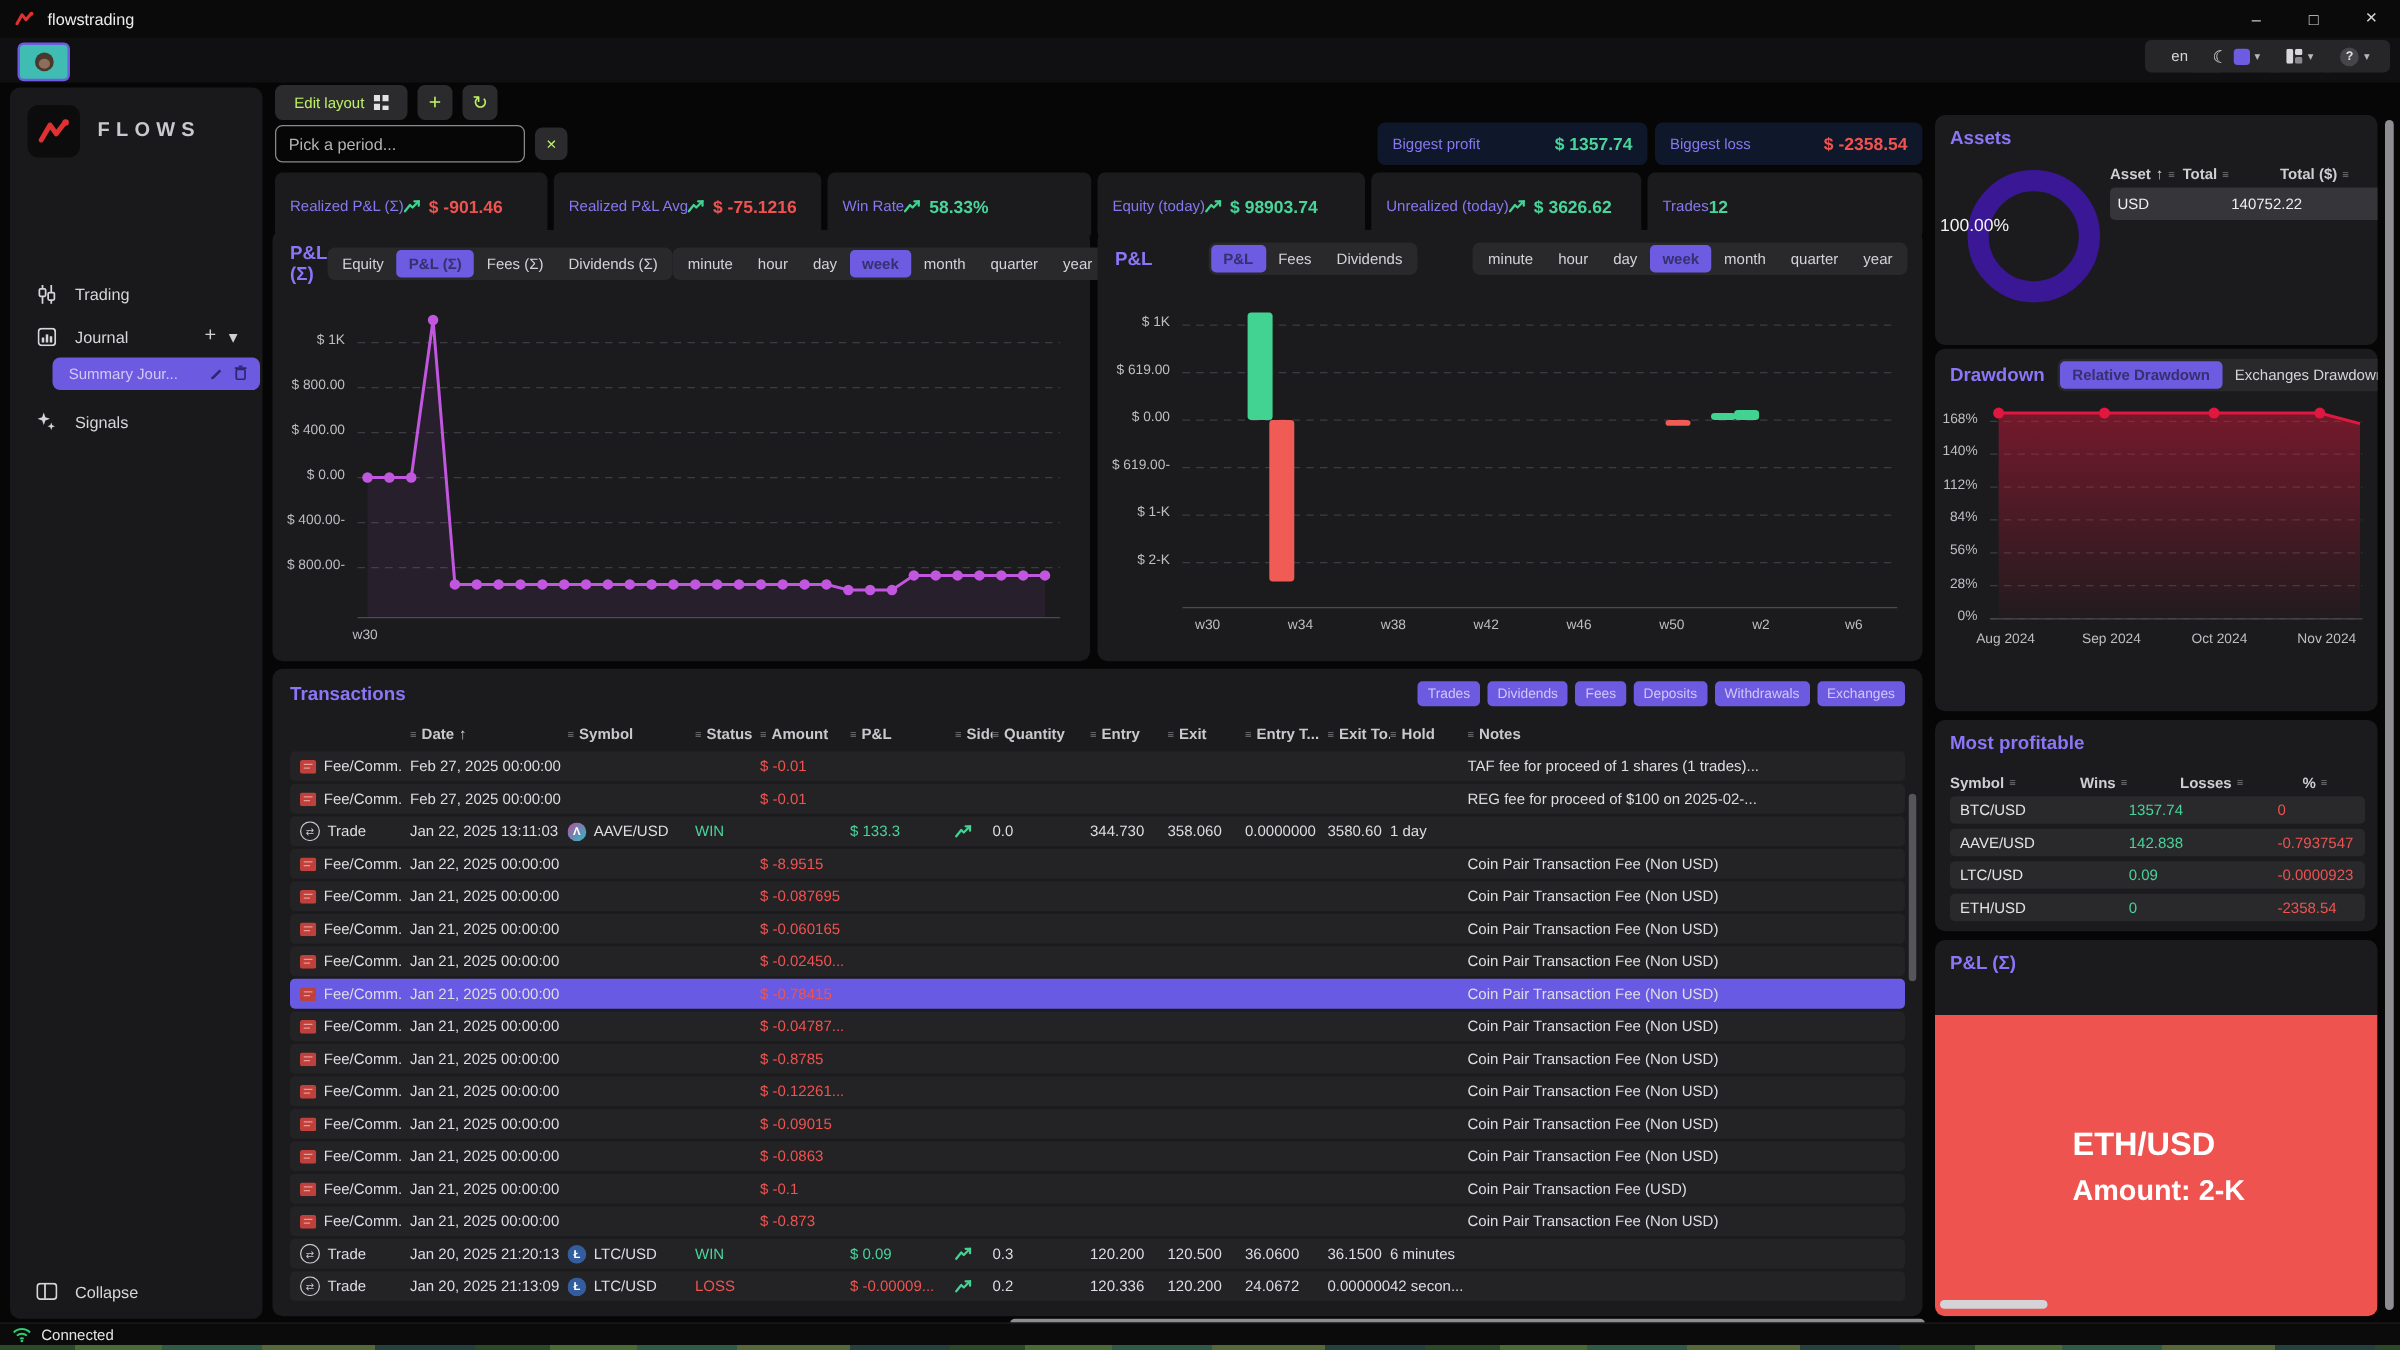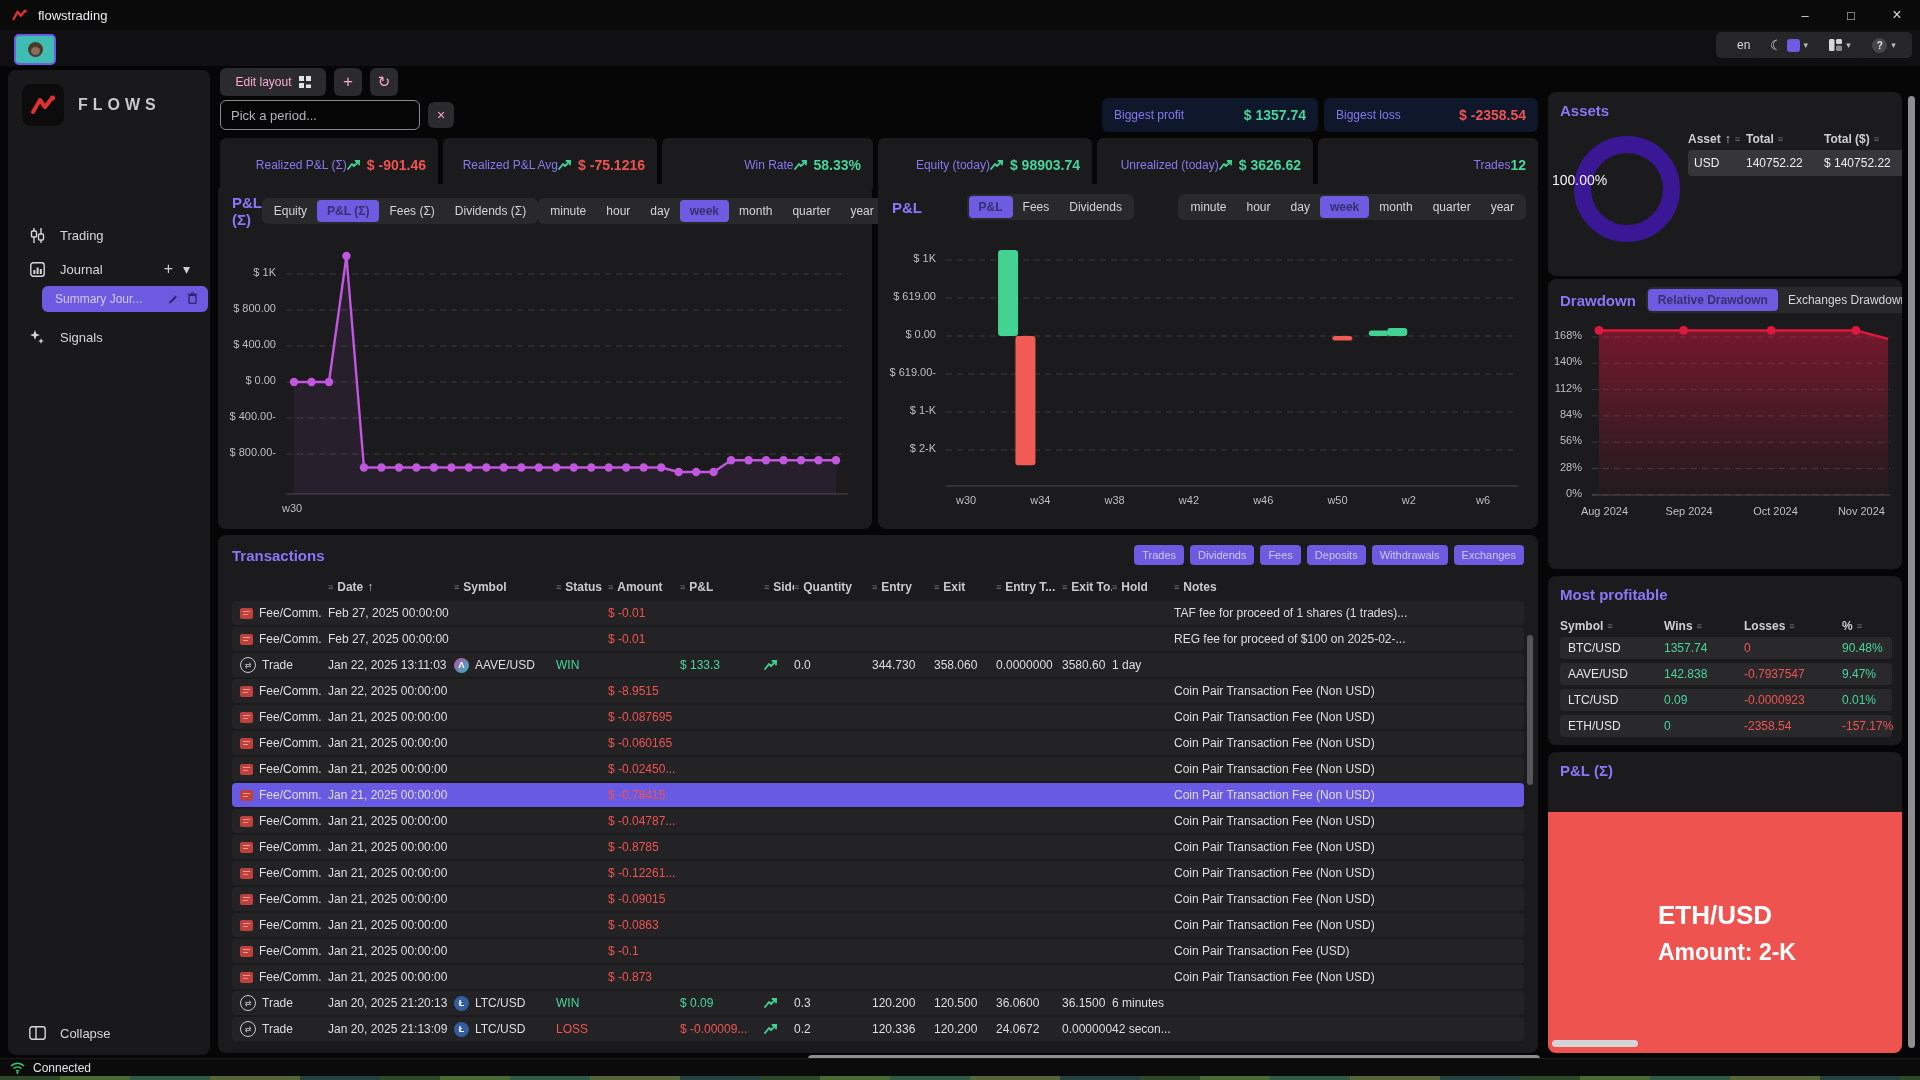--- a/index.html
+++ b/index.html
@@ -32,32 +32,32 @@
   .smallbtn{color:#cfcfd3;font-size:14px;margin-right:10px;}
   .journal-entry{position:absolute;left:34px;top:216px;width:166px;height:26px;background:#6c5be0;border-radius:6px;display:flex;align-items:center;color:#cfc9f4;font-size:12px;}
   .journal-entry .jl{margin-left:13px;flex:1;white-space:nowrap;overflow:hidden;}
   .collapse{top:948px;}
   
   .statusbar{left:0;top:1058px;width:1920px;height:18px;background:#0b0b0c;border-top:1px solid #1c1c1f;display:flex;align-items:center;}
   .statusbar span{margin-left:8px;font-size:12px;color:#e4e4e6;}
   .desktopstrip{left:0;top:1076px;width:1920px;height:4px;
     background:repeating-linear-gradient(90deg,#2c4a2a 0 60px,#4a6b33 60px 130px,#2f5a46 130px 210px,#56683a 210px 300px,#24413d 300px 380px);}
   
-  .btn{background:#2b2b2e;border-radius:6px;color:#f9a8d4;display:flex;align-items:center;justify-content:center;font-size:12px;}
+  .btn{background:#2b2b2e;border-radius:6px;color:#bef264;display:flex;align-items:center;justify-content:center;font-size:12px;}
   .editlayout{left:220px;top:68px;width:106px;height:28px;gap:7px;}
   .plusbtn{left:334px;top:68px;width:28px;height:28px;font-size:17px;}
   .refreshbtn{left:370px;top:68px;width:28px;height:28px;font-size:15px;}
   .periodinput{left:220px;top:100px;width:198px;height:28px;border:1px solid #8a8a8e;border-radius:6px;display:flex;align-items:center;color:#b4b4b8;background:transparent;}
   .periodinput span{margin-left:10px;}
   .clearbtn{left:428px;top:102px;width:26px;height:26px;font-size:14px;}
   .hicard{position:absolute;top:98px;height:34px;background:#0f172a;border-radius:6px;display:flex;align-items:center;justify-content:space-between;}
   .hicard .hlab{margin-left:12px;color:#8678f0;font-size:12px;}
   .hicard .hval{margin-right:12px;font-weight:bold;font-size:14px;}
   
-  .statcard{position:absolute;top:138px;height:54px;background:#1b1b1d;border-radius:6px;display:flex;align-items:center;justify-content:flex-end;}
+  .statcard{position:absolute;top:138px;height:54px;background:#1b1b1d;border-radius:6px;display:flex;align-items:center;justify-content:flex-start;}
   .statcard .slab{margin-left:12px;color:#8678f0;font-size:12px;}
   .statcard .sval{margin-right:12px;font-weight:bold;font-size:14px;display:flex;align-items:center;gap:6px;}
   .tone-red{color:#ef5350;} .tone-green{color:#49d49a;}
   
   .panel{position:absolute;background:#1b1b1d;border-radius:8px;}
   .ptitle{color:#8a76f6;font-weight:bold;font-size:15px;}
   .phead{display:flex;align-items:center;justify-content:space-between;padding:10px 12px 0 14px;}
   .tabgroup{background:#29292c;border-radius:6px;padding:2px;display:flex;}
   .tab{padding:4px 10px;font-size:12px;color:#d4d4d8;border-radius:4px;white-space:nowrap;}
   .tab.active{background:#6d5be2;color:#37306e;font-weight:bold;}
@@ -84,21 +84,21 @@
   .coin{width:15px;height:15px;border-radius:50%;color:#fff;font-size:9px;font-weight:bold;display:flex;align-items:center;justify-content:center;flex:none;}
   .coin.aave{background:linear-gradient(135deg,#b6509e,#2ebac6);}
   .coin.ltc{background:#345d9d;}
   .amt{color:#ef5350;}
   .vscroll{position:absolute;background:#55555a;border-radius:3px;}
   .hscroll{position:absolute;background:#8e8e92;border-radius:4px;}
   
   .rtitle{color:#8a76f6;font-weight:bold;font-size:15px;padding:10px 0 0 12px;}
   .donut{position:absolute;border-radius:50%;}
   .minitable-h{display:grid;color:#cfcfd3;font-size:12px;align-items:center;}
-  .minitable-r{display:grid;font-size:12px;align-items:center;border-radius:4px;}
+  .minitable-r{display:grid;font-size:12px;align-items:center;border-radius:4px;gap:39px;}
   .mp-green{color:#49d49a;} .mp-red{color:#ef5350;}
   .treemap-cell{position:absolute;display:flex;flex-direction:column;justify-content:center;}
   .treemap-cell .t1{font-size:26px;font-weight:bold;color:#fff;margin-left:110px;}
   .treemap-cell .t2{font-size:23px;font-weight:bold;color:#fff;margin-left:110px;margin-top:8px;}
   .clip{overflow:hidden;}
 </style>
 </head>
 <body>
 
 <div class="abs titlebar">

